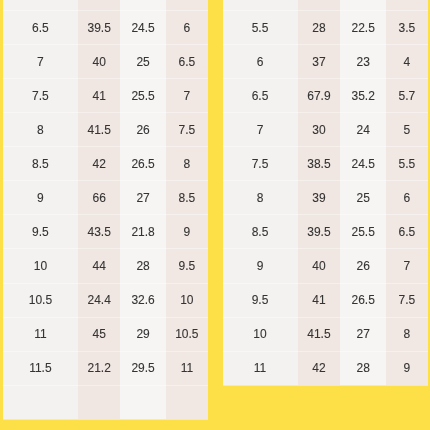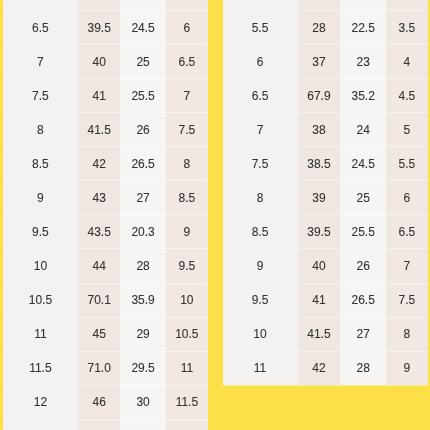--- a/index.html
+++ b/index.html
@@ -89,59 +89,53 @@
           <td class="col-3">7.5</td>
         </tr>
         <tr>
           <td class="col-0">8.5</td>
           <td class="col-1">42</td>
           <td class="col-2">26.5</td>
           <td class="col-3">8</td>
         </tr>
         <tr>
           <td class="col-0">9</td>
-          <td class="col-1">43</td>
+          <td class="col-1">66</td>
           <td class="col-2">27</td>
           <td class="col-3">8.5</td>
         </tr>
         <tr>
           <td class="col-0">9.5</td>
           <td class="col-1">43.5</td>
-          <td class="col-2">20.3</td>
+          <td class="col-2">21.8</td>
           <td class="col-3">9</td>
         </tr>
         <tr>
           <td class="col-0">10</td>
           <td class="col-1">44</td>
           <td class="col-2">28</td>
           <td class="col-3">9.5</td>
         </tr>
         <tr>
           <td class="col-0">10.5</td>
-          <td class="col-1">70.1</td>
-          <td class="col-2">35.9</td>
+          <td class="col-1">24.4</td>
+          <td class="col-2">32.6</td>
           <td class="col-3">10</td>
         </tr>
         <tr>
           <td class="col-0">11</td>
           <td class="col-1">45</td>
           <td class="col-2">29</td>
           <td class="col-3">10.5</td>
         </tr>
         <tr>
           <td class="col-0">11.5</td>
-          <td class="col-1">71.0</td>
+          <td class="col-1">21.2</td>
           <td class="col-2">29.5</td>
           <td class="col-3">11</td>
-        </tr>
-        <tr>
-          <td class="col-0">12</td>
-          <td class="col-1">46</td>
-          <td class="col-2">30</td>
-          <td class="col-3">11.5</td>
         </tr>
         <tr>
           <td class="col-0"></td>
           <td class="col-1"></td>
           <td class="col-2"></td>
           <td class="col-3"></td>
         </tr>
       </tbody>
   </table>
 
@@ -168,25 +162,25 @@
         <tr>
           <td class="col-0">6</td>
           <td class="col-1">37</td>
           <td class="col-2">23</td>
           <td class="col-3">4</td>
         </tr>
         <tr>
           <td class="col-0">6.5</td>
           <td class="col-1">67.9</td>
           <td class="col-2">35.2</td>
-          <td class="col-3">4.5</td>
+          <td class="col-3">5.7</td>
         </tr>
         <tr>
           <td class="col-0">7</td>
-          <td class="col-1">38</td>
+          <td class="col-1">30</td>
           <td class="col-2">24</td>
           <td class="col-3">5</td>
         </tr>
         <tr>
           <td class="col-0">7.5</td>
           <td class="col-1">38.5</td>
           <td class="col-2">24.5</td>
           <td class="col-3">5.5</td>
         </tr>
         <tr>

